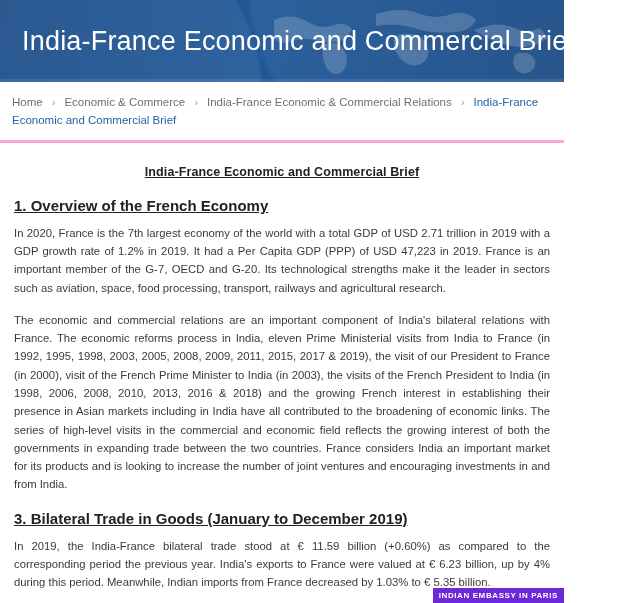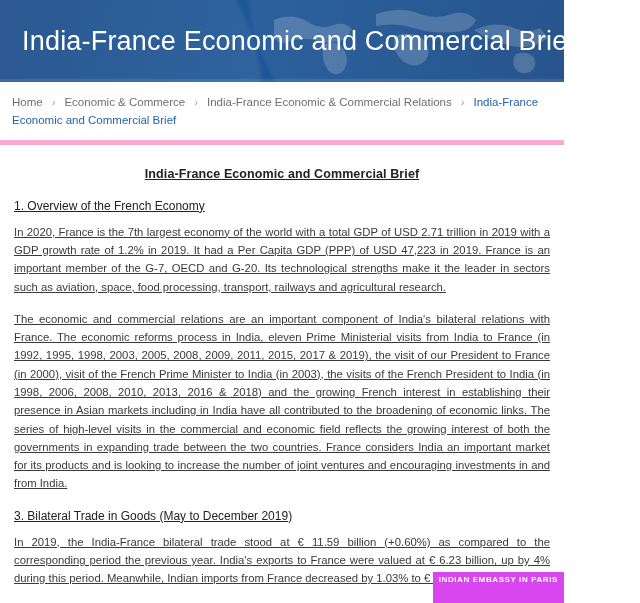--- a/index.html
+++ b/index.html
@@ -59,21 +59,21 @@
     height: 82px;
     opacity: 0.18;
   }
 
   
   .breadcrumb {
     padding: 12px 18px 10px 12px;
     font-size: 11.5px;
     color: #6f6f6f;
     line-height: 1.55;
-    border-bottom: 5px solid #f9a8d4;
+    border-bottom: 3px solid #f9a8d4;
   }
   .breadcrumb a {
     color: #6f6f6f;
     text-decoration: none;
   }
   .breadcrumb .sep {
     color: #9a9a9a;
     padding: 0 6px;
     font-size: 10px;
   }
@@ -88,48 +88,47 @@
   .doc-title {
     text-align: center;
     font-size: 12.5px;
     font-weight: bold;
     color: #222222;
     text-decoration: underline;
     margin: 8px 0 18px 0;
     letter-spacing: 0.1px;
   }
   .section-heading {
-    font-size: 12px;
-    font-weight: normal;
+    font-size: 15px;
+    font-weight: bold;
     color: #222222;
     margin: 16px 0 10px 0;
   }
   .section-heading .underlined {
     text-decoration: underline;
   }
   p.body-text {
     font-size: 11.3px;
     line-height: 1.62;
     color: #3a3a3a;
     text-align: justify;
     margin: 0 0 14px 0;
-    text-decoration: underline;
   }
 
   
   .watermark {
     position: absolute;
     right: 0;
     bottom: 0;
-    background: #d946ef;
+    background: #6d28d9;
     color: #ffffff;
     font-size: 8px;
     font-weight: bold;
     letter-spacing: 0.6px;
-    padding: 3px 6px 19px 6px;
+    padding: 3px 6px 3px 6px;
   }
   .fade-bottom {
     position: absolute;
     left: 0; right: 0; bottom: 0;
     height: 18px;
     background: linear-gradient(to bottom, rgba(255,255,255,0), #ffffff 85%);
     pointer-events: none;
   }
 </style>
 </head>
@@ -166,21 +165,21 @@
     <div class="doc-title">India-France Economic and Commercial Brief</div>
 
     <div class="section-heading">
       <span class="underlined">1. Overview of the French Economy</span>
     </div>
     <p class="body-text">In 2020, France is the 7th largest economy of the world with a total GDP of USD 2.71 trillion in 2019 with a GDP growth rate of 1.2% in 2019. It had a Per Capita GDP (PPP) of USD 47,223 in 2019. France is an important member of the G-7, OECD and G-20. Its technological strengths make it the leader in sectors such as aviation, space, food processing, transport, railways and agricultural research.</p>
 
     <p class="body-text">The economic and commercial relations are an important component of India's bilateral relations with France. The economic reforms process in India, eleven Prime Ministerial visits from India to France (in 1992, 1995, 1998, 2003, 2005, 2008, 2009, 2011, 2015, 2017 &amp; 2019), the visit of our President to France (in 2000), visit of the French Prime Minister to India (in 2003), the visits of the French President to India (in 1998, 2006, 2008, 2010, 2013, 2016 &amp; 2018) and the growing French interest in establishing their presence in Asian markets including in India have all contributed to the broadening of economic links. The series of high-level visits in the commercial and economic field reflects the growing interest of both the governments in expanding trade between the two countries. France considers India an important market for its products and is looking to increase the number of joint ventures and encouraging investments in and from India.</p>
 
     <div class="section-heading">
-      <span class="underlined">3. Bilateral Trade in Goods (May to December 2019)</span>
+      <span class="underlined">3. Bilateral Trade in Goods (January to December 2019)</span>
     </div>
     <p class="body-text">In 2019, the India-France bilateral trade stood at € 11.59 billion (+0.60%) as compared to the corresponding period the previous year. India's exports to France were valued at € 6.23 billion, up by 4% during this period. Meanwhile, Indian imports from France decreased by 1.03% to € 5.35 billion.</p>
 
   </div>
 
   <div class="fade-bottom"></div>
   <div class="watermark">INDIAN EMBASSY IN PARIS</div>
 
 </div>
 

